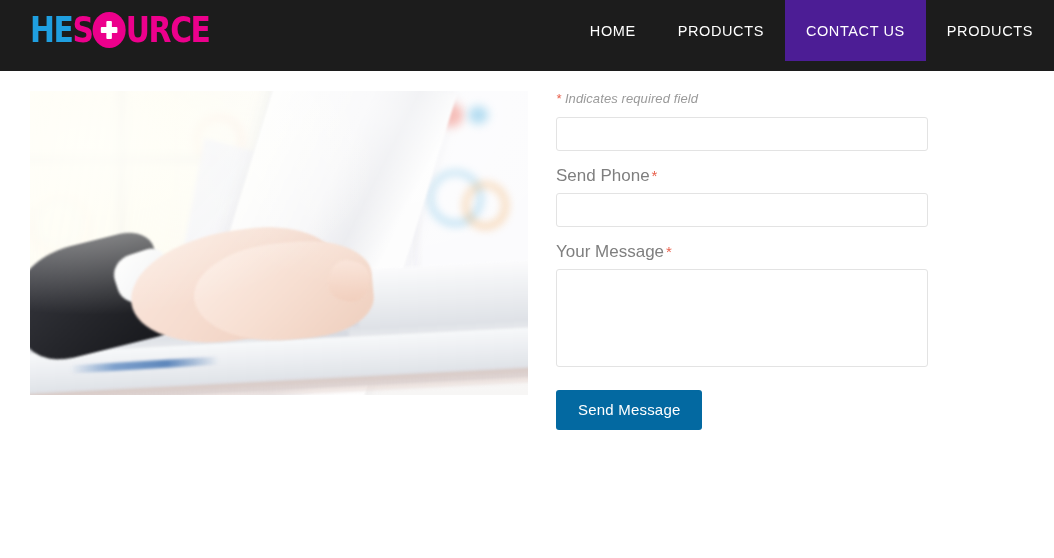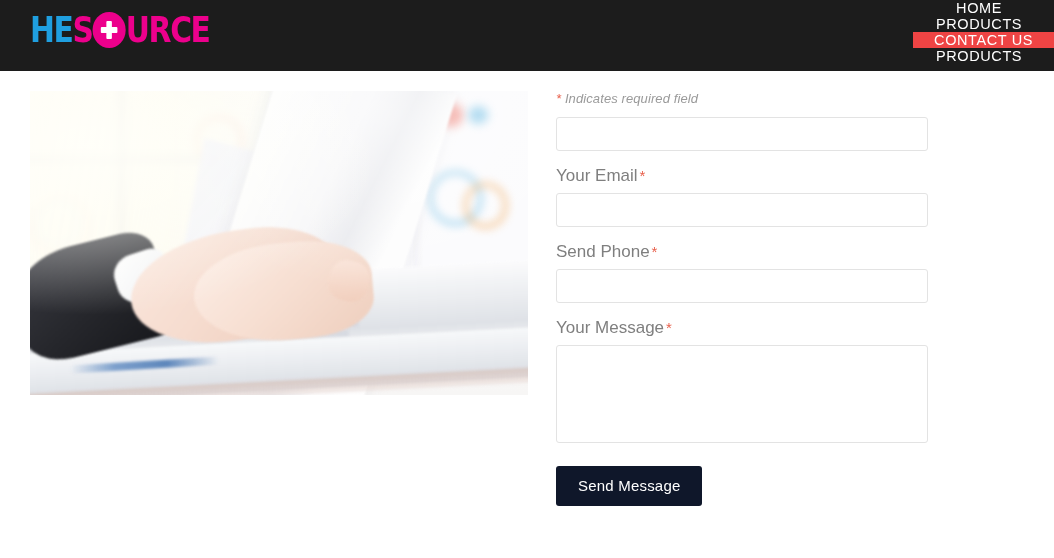--- a/index.html
+++ b/index.html
@@ -77,38 +77,36 @@
     left: 15.25px; top: 9px;
   }
 
   .main-nav {
     position: absolute;
     right: 0;
     top: 0;
     height: 61px;
     display: flex;
     align-items: stretch;
-    flex-direction: column;
   }
   .nav-item {
     display: flex;
     align-items: center;
     justify-content: center;
     color: #ffffff;
     font-size: 14.5px;
     letter-spacing: 0.6px;
     padding: 0 21px;
     height: 61px;
     box-sizing: border-box;
     cursor: pointer;
     white-space: nowrap;
   }
   .nav-item.active {
-    background: #ef4444;
-    margin-left: 9px;
+    background: #4c1d95;
   }
 
   
   .page-content {
     position: relative;
     width: 1054px;
     height: 497px;
     background: #ffffff;
   }
 
@@ -388,21 +386,21 @@
     padding: 7px 9px;
     font-family: "Liberation Sans", sans-serif;
     font-size: 14px;
     color: #555555;
     resize: none;
     outline: none;
   }
   .submit-row { margin-top: 23px; }
   .send-button {
     display: inline-block;
-    background: #0f172a;
+    background: #0369a1;
     color: #ffffff;
     border: none;
     border-radius: 3px;
     font-family: "Liberation Sans", sans-serif;
     font-size: 15px;
     padding: 12px 22px;
     cursor: pointer;
     line-height: 16px;
     letter-spacing: 0.2px;
     text-align: right;
@@ -500,24 +498,20 @@
   </div>
 
   <form class="form-col">
 
     <p class="required-note"><span class="req-star">*</span><span> Indicates required field</span></p>
 
     <div class="field">
       <input class="text-input" type="text" value="" style="">
     </div>
 
-    <div class="field">
-      <label class="field-label"><span>Your Email</span><span class="star">*</span></label>
-      <input class="text-input" type="text" value="" style="">
-    </div>
 
     <div class="field">
       <label class="field-label"><span>Send Phone</span><span class="star">*</span></label>
       <input class="text-input" type="text" value="" style="">
     </div>
 
     <div class="field">
       <label class="field-label"><span>Your Message</span><span class="star">*</span></label>
       <textarea class="text-area" style=""></textarea>
     </div>

